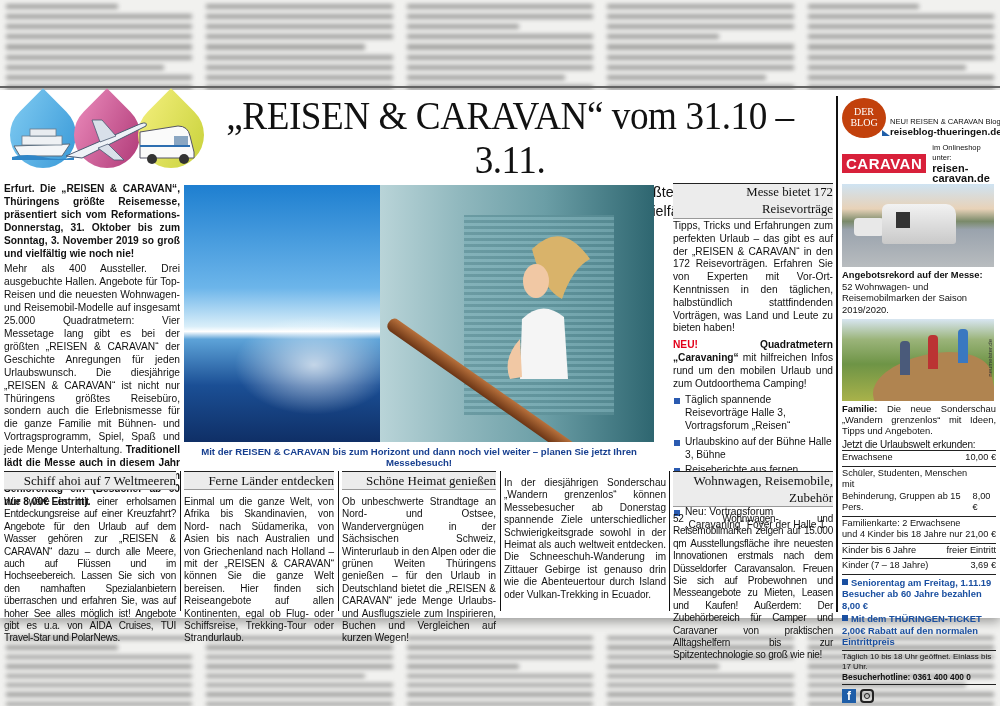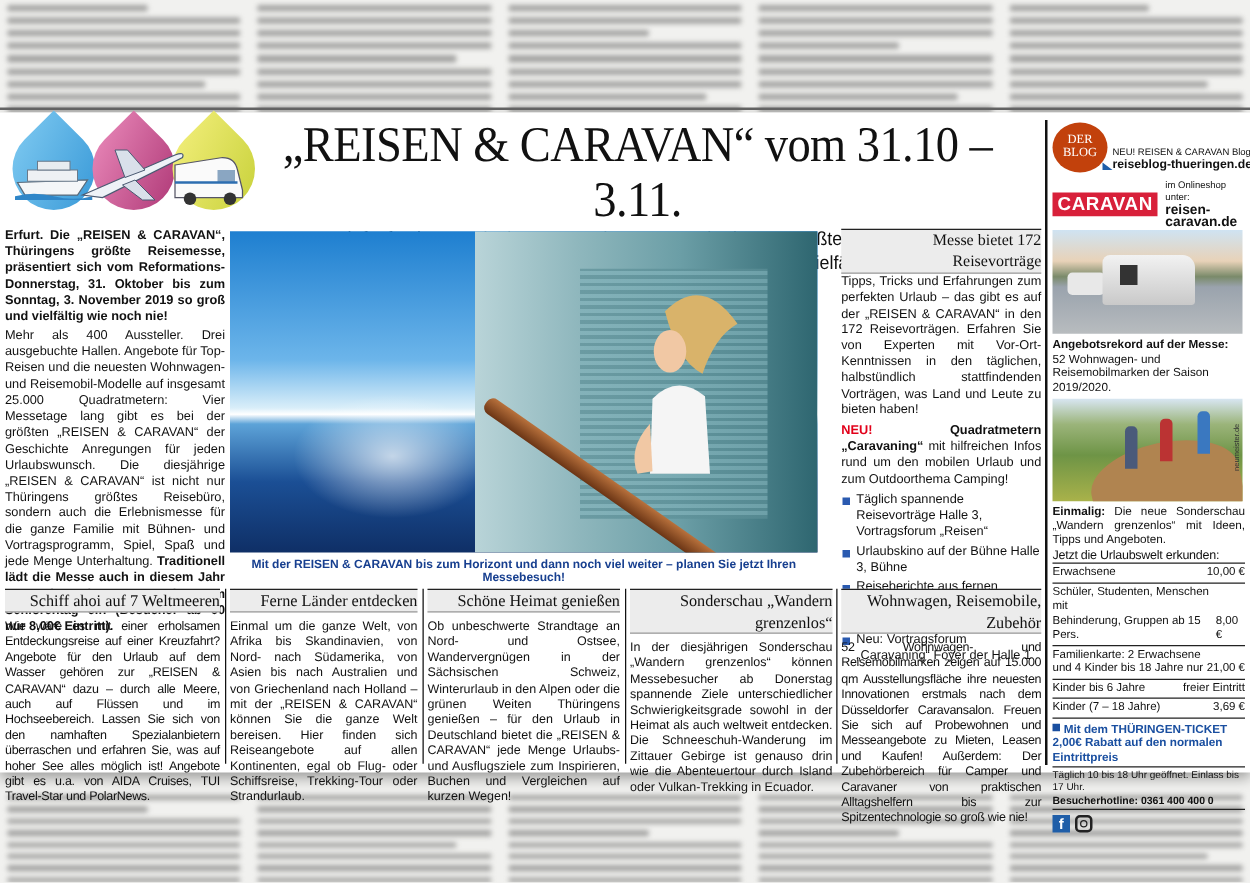--- a/index.html
+++ b/index.html
@@ -322,21 +322,21 @@
     </div>
 
     <div class="side-photo2">
       <div class="path"></div>
       <div class="hiker" style="left:58px; top:22px; background:#4a5a7a;"></div>
       <div class="hiker" style="left:86px; top:16px;"></div>
       <div class="hiker" style="left:116px; top:10px; background:#3a78c0;"></div>
       <div class="credit">neumeister.de</div>
     </div>
     <div class="side-cap2">
-      <b>Einmalig:</b><span> Die neue Sonderschau „Wandern grenzenlos“ mit Ideen, Tipps und Angeboten.</span>
+      <b>Familie:</b><span> Die neue Sonderschau „Wandern grenzenlos“ mit Ideen, Tipps und Angeboten.</span>
     </div>
 
     <div class="prices-title">Jetzt die Urlaubswelt erkunden:</div>
     <div class="prices">
       <div class="price-row">
           <span class="label">Erwachsene</span>
           <span>10,00 €</span>
         </div>
       <div class="price-row">
           <span class="label">Schüler, Studenten, Menschen mit
@@ -350,20 +350,21 @@
         </div>
       <div class="price-row">
           <span class="label">Kinder bis 6 Jahre</span>
           <span>freier Eintritt</span>
         </div>
       <div class="price-row">
           <span class="label">Kinder (7 – 18 Jahre)</span>
           <span>3,69 €</span>
         </div>
     </div>
+    <div class="promo"><span class="sq"></span><span>Seniorentag am Freitag, 1.11.19 Besucher ab 60 Jahre bezahlen 8,00 €</span></div>
     <div class="promo"><span class="sq"></span><span>Mit dem THÜRINGEN-TICKET 2,00€ Rabatt auf den normalen Eintrittpreis</span></div>
     <div class="hours">Täglich 10 bis 18 Uhr geöffnet. Einlass bis 17 Uhr.</div>
     <div class="hotline">Besucherhotline: 0361 400 400 0</div>
     <div class="social">
 
       <div class="fb-icon">f</div>
       <div class="ig-icon"></div>
     </div>
   </div>
 
@@ -376,21 +377,20 @@
     <div class="box-head">Ferne Länder entdecken</div>
     <div class="body">Einmal um die ganze Welt, von Afrika bis Skandinavien, von Nord- nach Südamerika, von Asien bis nach Australien und von Griechenland nach Holland – mit der „REISEN &amp; CARAVAN“ können Sie die ganze Welt bereisen. Hier finden sich Reiseangebote auf allen Kontinenten, egal ob Flug- oder Schiffsreise, Trekking-Tour oder Strandurlaub.</div>
   </div>
   <div class="vrule" style="left:338px; top:381px; height:140px; width:1px;"></div>
   <div class="article" style="left:342px; width:154px;">
     <div class="box-head">Schöne Heimat genießen</div>
     <div class="body">Ob unbeschwerte Strandtage an Nord- und Ostsee, Wandervergnügen in der Sächsischen Schweiz, Winterurlaub in den Alpen oder die grünen Weiten Thüringens genießen – für den Urlaub in Deutschland bietet die „REISEN &amp; CARAVAN“ jede Menge Urlaubs- und Ausflugsziele zum Inspirieren, Buchen und Vergleichen auf kurzen Wegen!</div>
   </div>
   <div class="vrule" style="left:500px; top:381px; height:140px; width:1px;"></div>
   <div class="article" style="left:504px; width:162px;">
-    <div class="box-head">Sonderschau „Wandern grenzenlos“</div>
     <div class="body">In der diesjährigen Sonderschau „Wandern grenzenlos“ können Messebesucher ab Donerstag spannende Ziele unterschiedlicher Schwierigkeitsgrade sowohl in der Heimat als auch weltweit entdecken. Die Schneeschuh-Wanderung im Zittauer Gebirge ist genauso drin wie die Abenteuertour durch Island oder Vulkan-Trekking in Ecuador.</div>
   </div>
   <div class="vrule" style="left:669px; top:381px; height:140px; width:1px;"></div>
   <div class="article" style="left:673px; width:160px;">
     <div class="box-head">Wohnwagen, Reisemobile, Zubehör</div>
     <div class="body narrow">52 Wohnwagen- und Reisemobilmarken zeigen auf 15.000 qm Ausstellungsfläche ihre neuesten Innovationen erstmals nach dem Düsseldorfer Caravansalon. Freuen Sie sich auf Probewohnen und Messeangebote zu Mieten, Leasen und Kaufen! Außerdem: Der Zubehörbereich für Camper und Caravaner von praktischen Alltagshelfern bis zur Spitzentechnologie so groß wie nie!</div>
   </div>
 </div>
 
 </body></html>

